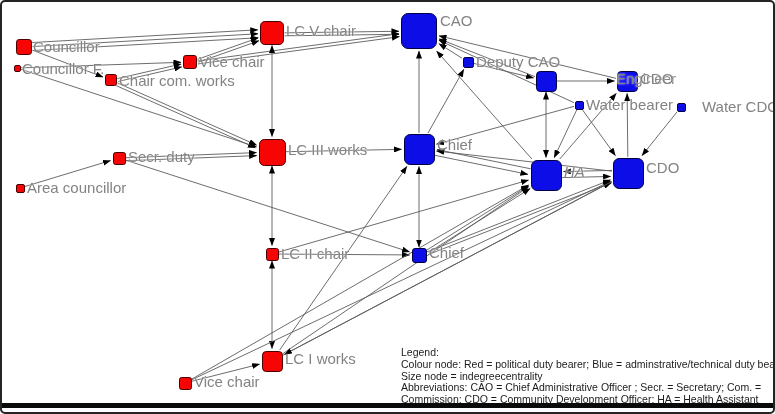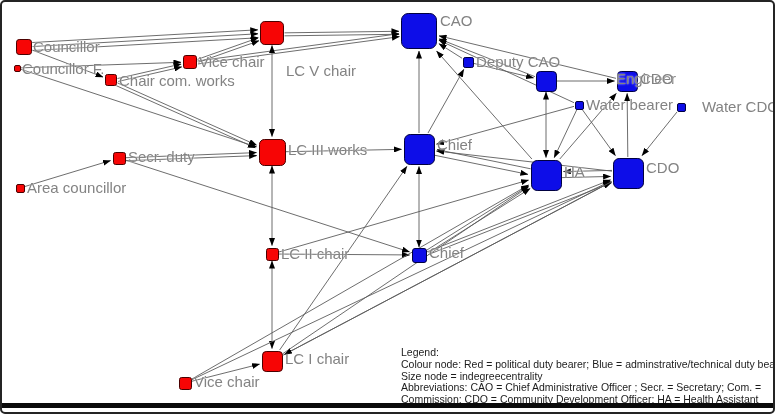--- a/index.html
+++ b/index.html
@@ -127,21 +127,21 @@
 <div id="node-layer">
     <div class="node red" style="left: 16px; top: 39px; width: 16px; height: 16px; border-radius: 3.2px; background: rgb(247, 5, 5);"></div>
     <div class="nlabel" style="left: 33px; top: 38px;">Councillor</div>
     <div class="node red" style="left: 13.5px; top: 64.5px; width: 7px; height: 7px; border-radius: 2px; background: rgb(247, 5, 5);"></div>
     <div class="nlabel" style="left: 22px; top: 60px;">Councillor F.</div>
     <div class="node red" style="left: 105px; top: 74px; width: 12px; height: 12px; border-radius: 2.4px; background: rgb(247, 5, 5);"></div>
     <div class="nlabel" style="left: 119px; top: 72px;">Chair com. works</div>
     <div class="node red" style="left: 183px; top: 55px; width: 14px; height: 14px; border-radius: 2.8px; background: rgb(247, 5, 5);"></div>
     <div class="nlabel" style="left: 199px; top: 53px;">Vice chair</div>
     <div class="node red" style="left: 260px; top: 21px; width: 24px; height: 24px; border-radius: 4.8px; background: rgb(247, 5, 5);"></div>
-    <div class="nlabel" style="left: 286px; top: 22px; margin-top: 40px;">LC V chair</div>
+    <div class="nlabel" style="left: 286px; top: 22px;">LC V chair</div>
     <div class="node blue" style="left: 401px; top: 13px; width: 36px; height: 36px; border-radius: 7.2px; background: rgb(13, 13, 232);"></div>
     <div class="nlabel" style="left: 440px; top: 12px; text-align: right;">CAO</div>
     <div class="node blue" style="left: 462.5px; top: 56.5px; width: 11px; height: 11px; border-radius: 2.2px; background: rgb(13, 13, 232);"></div>
     <div class="nlabel" style="left: 476px; top: 53px; text-align: right;">Deputy CAO</div>
     <div class="node blue" style="left: 535.5px; top: 70.5px; width: 21px; height: 21px; border-radius: 4.2px; background: rgb(13, 13, 232);"></div>
     <div class="nlabel" style="left: 584px; top: 70px; margin-left: 32px;">Engineer</div>
     <div class="node blue" style="left: 616.5px; top: 70.5px; width: 21px; height: 21px; border-radius: 4.2px; background: rgb(13, 13, 232);"></div>
     <div class="nlabel" style="left: 640px; top: 70px;">CDO</div>
     <div class="node blue" style="left: 574.5px; top: 100.5px; width: 9px; height: 9px; border-radius: 2px; background: rgb(13, 13, 232);"></div>
     <div class="nlabel" style="left: 586px; top: 96px;">Water bearer</div>
@@ -149,29 +149,29 @@
     <div class="nlabel" style="left: 690px; top: 98px; margin-left: 12px;">Water CDO</div>
     <div class="node red" style="left: 112.5px; top: 151.5px; width: 13px; height: 13px; border-radius: 2.6px; background: rgb(247, 5, 5);"></div>
     <div class="nlabel" style="left: 128px; top: 148px;">Secr. duty</div>
     <div class="node red" style="left: 15.5px; top: 183.5px; width: 9px; height: 9px; border-radius: 2px; background: rgb(247, 5, 5);"></div>
     <div class="nlabel" style="left: 27px; top: 179px; text-align: right;">Area councillor</div>
     <div class="node red" style="left: 258.5px; top: 138.5px; width: 27px; height: 27px; border-radius: 5.4px; background: rgb(247, 5, 5);"></div>
     <div class="nlabel" style="left: 288px; top: 141px;">LC III works</div>
     <div class="node blue" style="left: 403.5px; top: 133.5px; width: 31px; height: 31px; border-radius: 6.2px; background: rgb(13, 13, 232);"></div>
     <div class="nlabel" style="left: 437px; top: 136px;">Chief</div>
     <div class="node blue" style="left: 530.5px; top: 159.5px; width: 31px; height: 31px; border-radius: 6.2px; background: rgb(13, 13, 232);"></div>
-    <div class="nlabel" style="left: 564px; top: 163px;">HA</div>
+    <div class="nlabel" style="left: 564px; top: 163px; font-style: italic;">HA</div>
     <div class="node blue" style="left: 612.5px; top: 157.5px; width: 31px; height: 31px; border-radius: 6.2px; background: rgb(13, 13, 232);"></div>
     <div class="nlabel" style="left: 646px; top: 159px;">CDO</div>
     <div class="node red" style="left: 265.5px; top: 247.5px; width: 13px; height: 13px; border-radius: 2.6px; background: rgb(247, 5, 5);"></div>
     <div class="nlabel" style="left: 281px; top: 245px;">LC II chair</div>
     <div class="node blue" style="left: 411.5px; top: 247.5px; width: 15px; height: 15px; border-radius: 3px; background: rgb(13, 13, 232);"></div>
     <div class="nlabel" style="left: 429px; top: 244px;">Chief</div>
     <div class="node red" style="left: 261.5px; top: 350.5px; width: 21px; height: 21px; border-radius: 4.2px; background: rgb(247, 5, 5);"></div>
-    <div class="nlabel" style="left: 285px; top: 350px;">LC I chair</div>
+    <div class="nlabel" style="left: 285px; top: 350px;">LC I works</div>
     <div class="node red" style="left: 178.5px; top: 376.5px; width: 13px; height: 13px; border-radius: 2.6px; background: rgb(247, 5, 5);"></div>
     <div class="nlabel" style="left: 194px; top: 373px;">Vice chair</div>
   </div>
 
 <div class="legend">
   <div>Legend:</div>
   <div>Colour node: Red = political duty bearer; Blue = adminstrative/technical duty bearer</div>
   <div>Size node = indegreecentrality</div>
   <div>Abbreviations: CAO = Chief Administrative Officer ; Secr. = Secretary; Com. =</div>
   <div>Commission; CDO = Community Development Officer; HA = Health Assistant</div>

